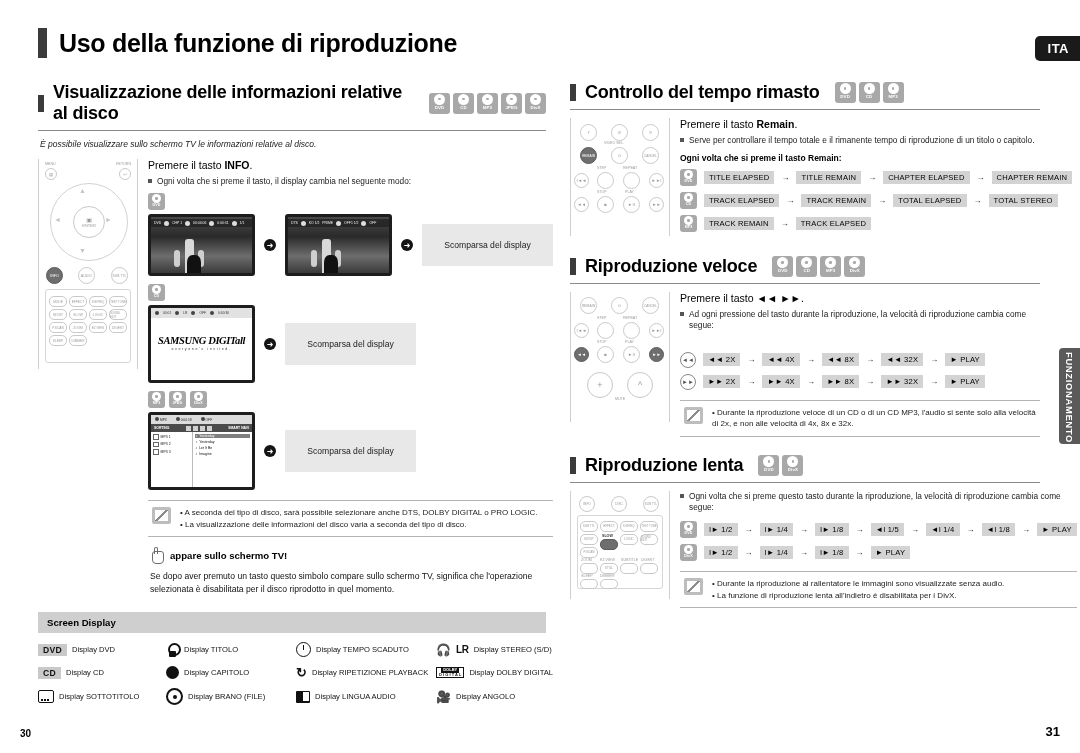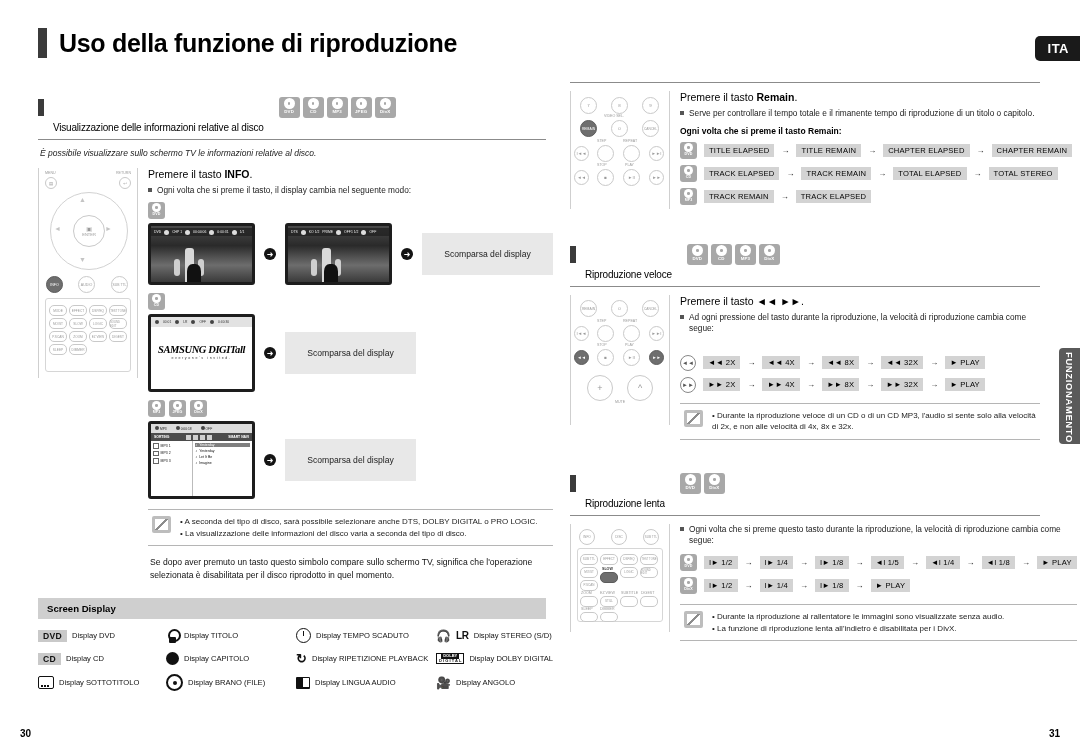--- a/index.html
+++ b/index.html
@@ -23,21 +23,21 @@
   .side-tab span{display:block;writing-mode:vertical-rl;text-orientation:mixed;
     font-size:9.5px;font-weight:bold;letter-spacing:.6px;padding:4px 0 0 5px;white-space:nowrap;}
 
   
   .col-left{position:absolute;left:38px;top:82px;width:508px;}
   .col-right{position:absolute;left:570px;top:82px;width:470px;}
 
   
   .sec-head{display:flex;align-items:center;gap:9px;padding-bottom:6px;}
   .sec-bar{width:6px;height:17px;background:#3b3b3b;flex:none;}
-  .sec-title{font-size:10px;font-weight:normal;letter-spacing:-.2px;margin-top:40px;}
+  .sec-title{font-size:18px;font-weight:bold;letter-spacing:-.2px;}
   .sec-rule{border-bottom:1.6px solid #8b8b8b;margin-bottom:8px;}
 
   
   .badges{display:flex;gap:3px;align-items:center;margin-left:6px;}
   .badge{width:17px;height:17px;border-radius:3px;background:#a8a8a8;
     display:flex;flex-direction:column;align-items:center;justify-content:flex-start;padding-top:1px;box-sizing:border-box;}
   .badge .disc{width:9px;height:9px;border-radius:50%;background:#fff;
     display:flex;align-items:center;justify-content:center;}
   .badge .disc:after{content:"";width:2.5px;height:2.5px;border-radius:50%;background:#a8a8a8;}
   .badge .lbl{font-size:3.6px;color:#fff;font-weight:bold;line-height:4px;letter-spacing:.1px;}
@@ -393,20 +393,24 @@
         </div>
 
         <div class="note">
           <div class="pencil"></div>
           <ul>
             <li>A seconda del tipo di disco, sarà possibile selezionare anche DTS, DOLBY DIGITAL o PRO LOGIC.</li>
             <li>La visualizzazione delle informazioni del disco varia a seconda del tipo di disco.</li>
           </ul>
         </div>
 
+        <div class="hand-row">
+          <div class="hand"></div>
+          <div class="hand-title">appare sullo schermo TV!</div>
+        </div>
         <div class="hand-body">Se dopo aver premuto un tasto questo simbolo compare sullo schermo TV, significa che l'operazione selezionata è disabilitata per il disco riprodotto in quel momento.</div>
       </div>
     </div>
 
     <div class="sd-head">Screen Display</div>
     <div class="sd-grid">
 
       <div class="sd-cell">
           <span class="sd-tag">DVD</span>
           <span>Display DVD</span>
@@ -459,20 +463,38 @@
         </div>
       <div class="sd-cell">
           <span class="ic ic-ang">🎥</span>
           <span>Display ANGOLO</span>
         </div>
     </div>
   </div>
 
   <div class="col-right">
 
+    <div class="sec-head">
+      <div class="sec-bar"></div>
+      <div class="sec-title">Controllo del tempo rimasto</div>
+      <div class="badges">
+        <div class="badge lg">
+            <div class="disc"></div>
+            <div class="lbl">DVD</div>
+          </div>
+        <div class="badge lg">
+            <div class="disc"></div>
+            <div class="lbl">CD</div>
+          </div>
+        <div class="badge lg">
+            <div class="disc"></div>
+            <div class="lbl">MP3</div>
+          </div>
+      </div>
+    </div>
     <div class="sec-rule"></div>
 
     <div class="twocol">
       <div class="r-remote remote" style="height:118px;">
         <div style="position:relative;height:100%;width:100%;">
           <div class="rk" style="left:9px;top:6px;width:15px;height:15px;">7</div>
           <div class="rk" style="left:40px;top:6px;width:15px;height:15px;">8</div>
           <div class="rk" style="left:71px;top:6px;width:15px;height:15px;">9</div>
           <div class="rlab" style="left:33px;top:23px;">VIDEO SEL.</div>
           <div class="rk dark" style="left:9px;top:29px;width:15px;height:15px;font-size:3.4px;">REMAIN</div>
@@ -720,14 +742,14 @@
           <ul>
             <li>Durante la riproduzione al rallentatore le immagini sono visualizzate senza audio.</li>
             <li>La funzione di riproduzione lenta all'indietro è disabilitata per i DivX.</li>
           </ul>
         </div>
       </div>
     </div>
   </div>
 
   <div style="position:absolute;left:20px;bottom:14px;font-size:10px;font-weight:bold;">30</div>
-  <div style="position:absolute;right:20px;bottom:14px;font-size:10px;font-weight:bold;">31</div>
+  <div style="position:absolute;right:20px;bottom:14px;font-size:13px;font-weight:bold;">31</div>
 </div>
 
 </body></html>

